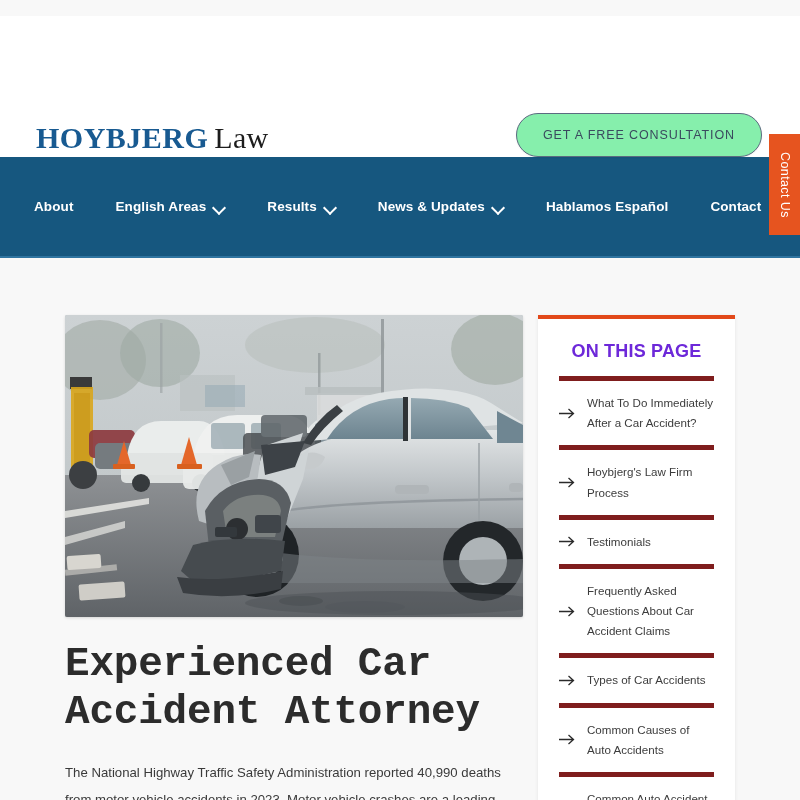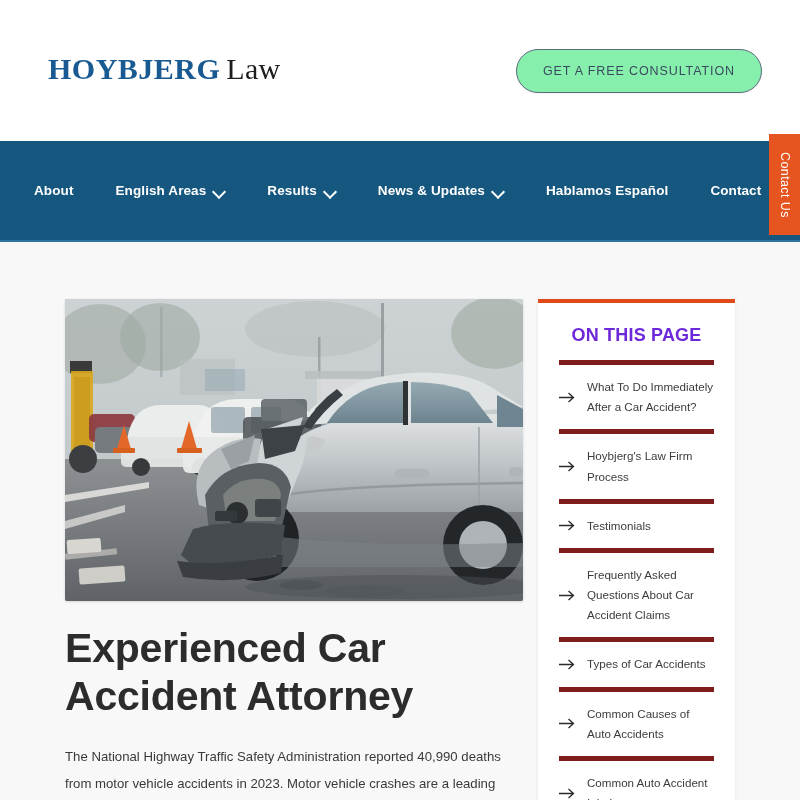--- a/index.html
+++ b/index.html
@@ -15,25 +15,26 @@
     background: #f8f8f8;
     color: #2d2d2d;
     position: relative;
   }
 
   
   .site-header {
     height: 141px;
     background: #ffffff;
     display: flex;
-    align-items: center;
+    align-items: flex-end;
     justify-content: space-between;
-    padding: 0 38px 0 48px;
+    padding: 0 38px 0 36px;
     position: relative;
     z-index: 5;
+    margin-top: 16px;
   }
 
   .logo {
     font-family: "Liberation Serif", serif;
     font-size: 30px;
     letter-spacing: 0.2px;
     white-space: nowrap;
     line-height: 1;
     padding-bottom: 4px;
   }
@@ -169,21 +170,21 @@
     height: 302px;
     border-radius: 2px;
     overflow: hidden;
     position: relative;
     background: #b9c0c4;
     box-shadow: 0 1px 3px rgba(0,0,0,0.14);
   }
   .hero-photo svg { display: block; width: 100%; height: 100%; }
 
   .page-title {
-    font-family: Liberation Sans, sans-serif;
+    font-family: Liberation Mono, monospace;
     font-size: 41px;
     line-height: 1.17;
     font-weight: 700;
     color: #2c2c2c;
     margin: 24px 0 0 0;
     letter-spacing: -0.2px;
     max-width: 420px;
   }
 
   .body-copy {

